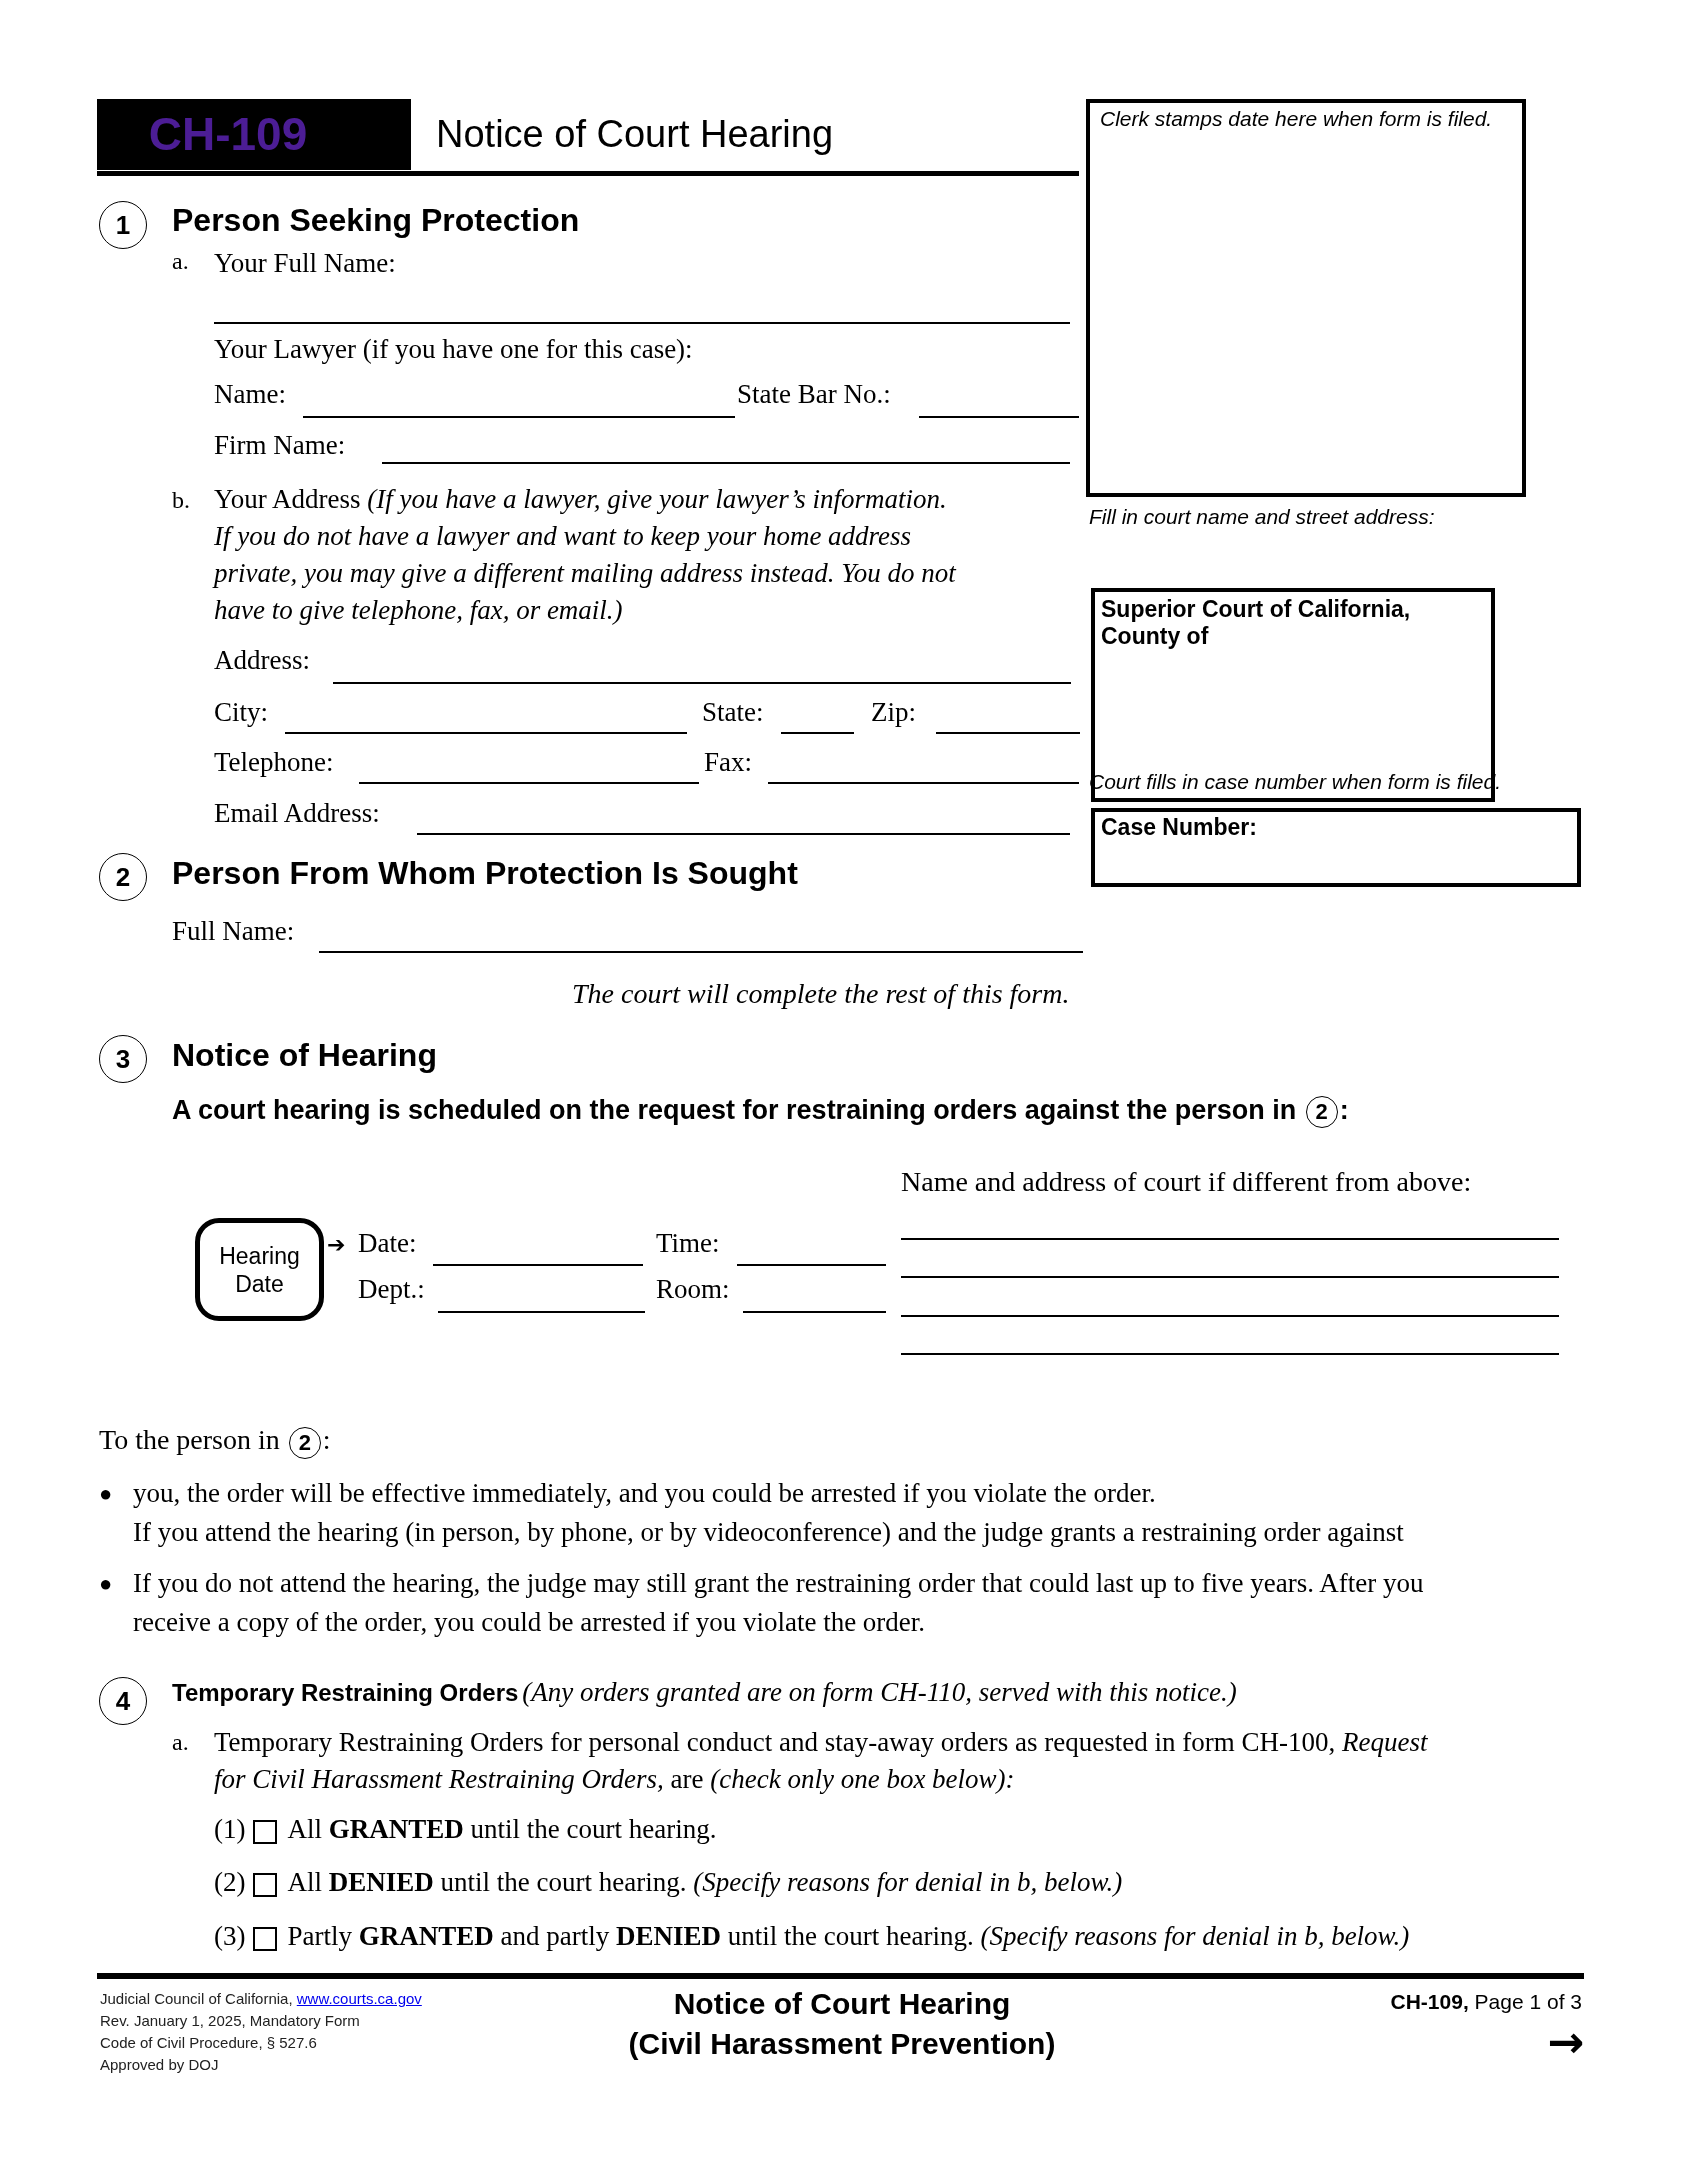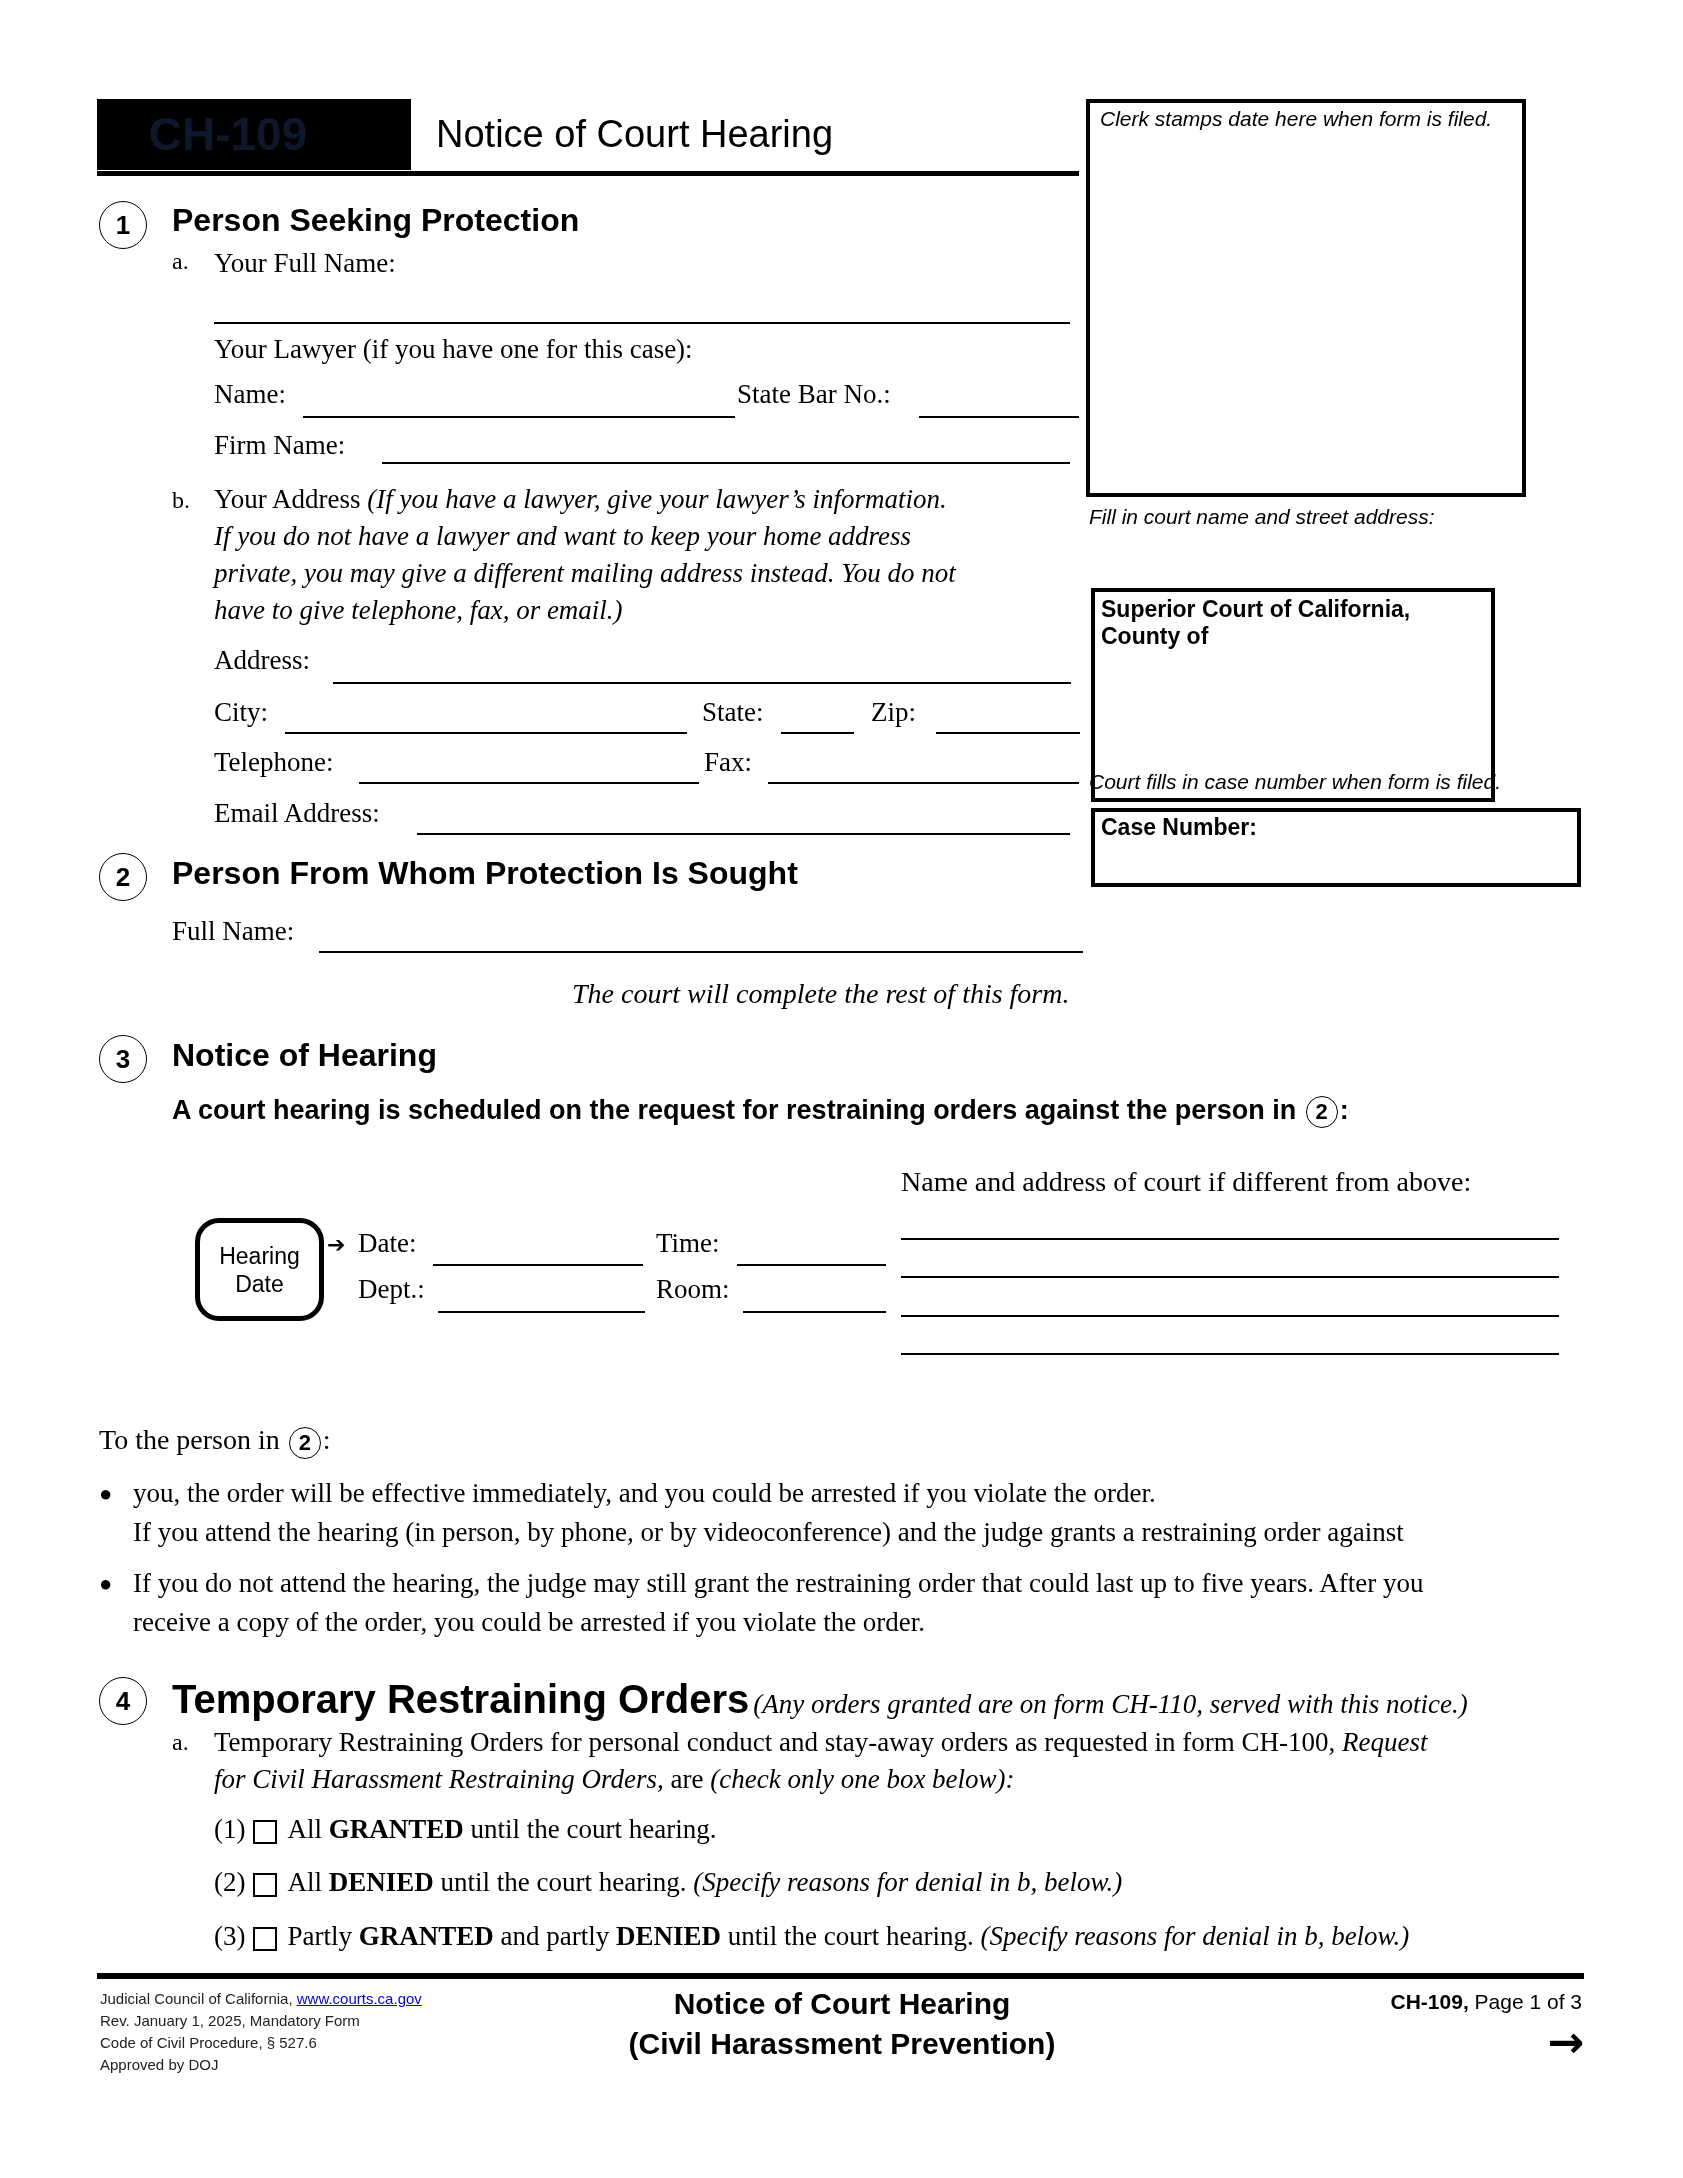--- a/index.html
+++ b/index.html
@@ -16,21 +16,21 @@
   .sec-title{position:absolute;font-family:"Liberation Sans",sans-serif;font-weight:bold;font-size:32px;white-space:nowrap;}
   .box{position:absolute;border:5px solid #000;box-sizing:border-box;}
   .checkbox{display:inline-block;width:24px;height:24px;border:2px solid #000;box-sizing:border-box;vertical-align:middle;margin:0 10px 0 8px;}
   .opt{position:absolute;font-size:27px;white-space:nowrap;}
   .bullet{position:absolute;font-size:27px;line-height:39px;}
 </style>
 </head>
 <body>
 
 <div class="abs" style="left:97px;top:99px;width:314px;height:71px;background:#000;"></div>
-<div class="abs sans bold" style="left:97px;top:103px;width:262px;text-align:center;color:#0f172a;font-size:46px;line-height:63px;">CH-109</div>
+<div class="abs sans bold" style="left:97px;top:103px;width:262px;text-align:center;color:#4c1d95;font-size:46px;line-height:63px;">CH-109</div>
 <div class="abs sans" style="left:436px;top:109px;font-size:38px;line-height:50px;">Notice of Court Hearing</div>
 <div class="abs" style="left:97px;top:171px;width:982px;height:5px;background:#000;"></div>
 
 <div class="box" style="left:1086px;top:99px;width:440px;height:398px;border-width:4px;">
   <div class="sans ital" style="position:absolute;left:10px;top:4px;font-size:21px;">Clerk stamps date here when form is filed.</div>
 </div>
 <div class="abs sans ital" style="left:1089px;top:505px;font-size:21px;">Fill in court name and street address:</div>
 <div class="box" style="left:1091px;top:543px;width:404px;height:214px;border-width:4px;margin-top:45px;">
   <div class="sans bold" style="position:absolute;left:6px;top:4px;font-size:23px;">Superior Court of California, County of</div>
 </div>
@@ -127,21 +127,21 @@
 <div class="bullet" style="left:99px;top:1564px;">
   <span style="position:absolute;left:0;top:0;font-size:22px;">●</span>
   <div style="position:absolute;left:34px;top:0;white-space:nowrap;">
     <div>If you do not attend the hearing, the judge may still grant the restraining order that could last up to five years. After you</div>
     <div>receive a copy of the order, you could be arrested if you violate the order.</div>
   </div>
 </div>
 
 <div class="circle" style="left:99px;top:1677px;">4</div>
 <div class="abs" style="left:172px;top:1677px;white-space:nowrap;">
-  <span class="sans bold" style="font-size:40px;">Temporary Restraining Orders</span>
+  <span class="sans bold" style="font-size:24px;">Temporary Restraining Orders</span>
   <span class="ital" style="font-size:27px;">(Any orders granted are on form CH-110, served with this notice.)</span>
 </div>
 
 <div class="field-label" style="left:172px;top:1729px;font-size:24px;">a.</div>
 <div class="abs" style="left:214px;top:1724px;font-size:27px;line-height:37px;white-space:nowrap;">
   <div><span>Temporary Restraining Orders for personal conduct and stay-away orders as requested in form CH-100,</span> <span class="ital">Request</span></div>
   <div><span class="ital">for Civil Harassment Restraining Orders,</span> <span>are</span> <span class="ital">(check only one box below):</span></div>
 </div>
 
 <div class="opt" style="left:214px;top:1814px;">

